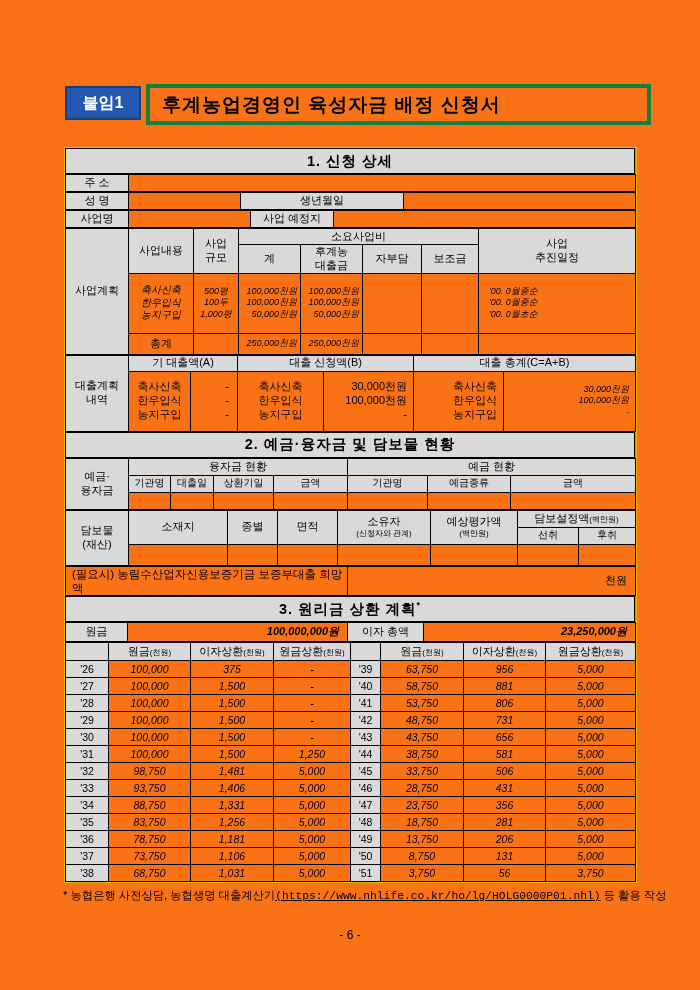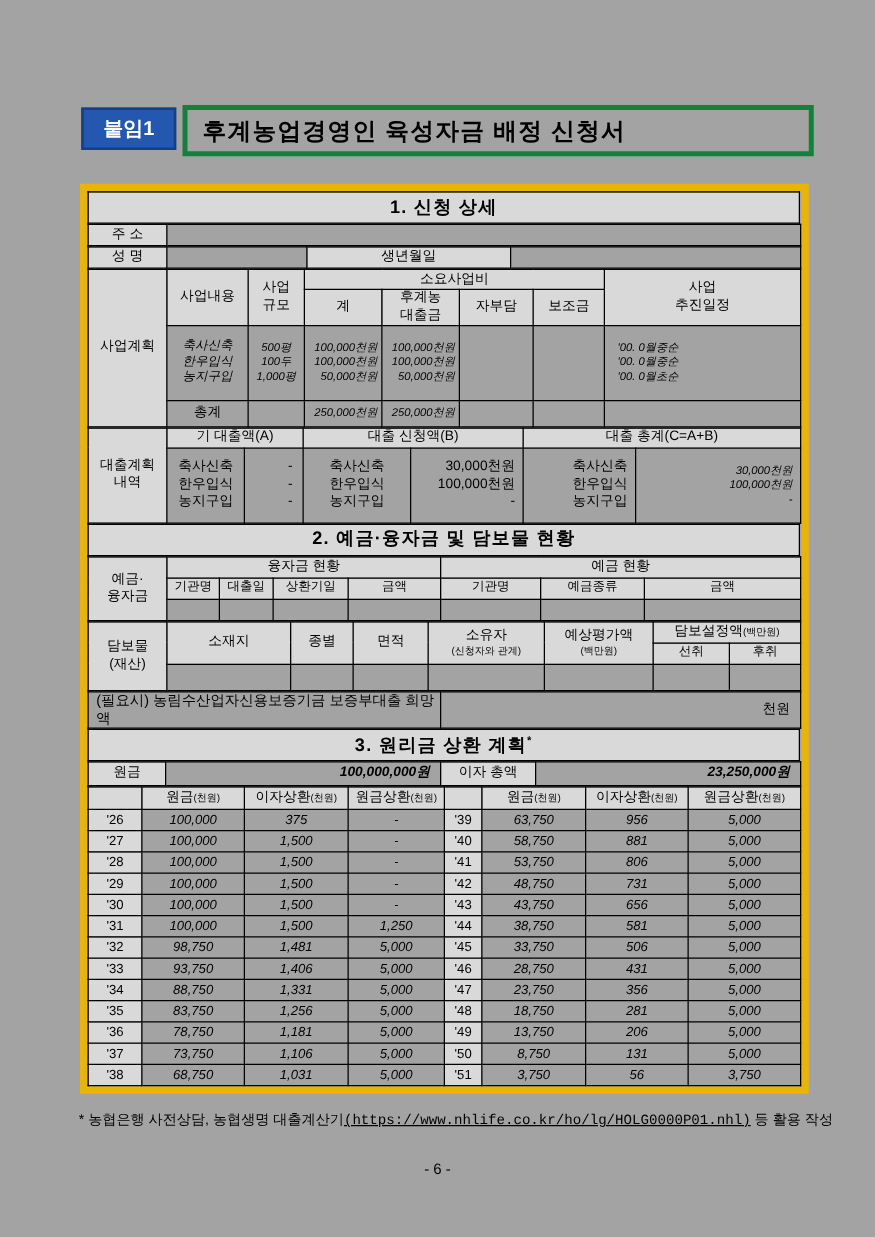--- a/index.html
+++ b/index.html
@@ -1,26 +1,26 @@
 <!DOCTYPE html>
 <html><head>
 <meta charset="utf-8">
 <style>
   html,body { margin:0; padding:0; background:#ffffff; }
   body { width:700px; height:990px; position:relative; font-family:"Liberation Sans", sans-serif; color:#000; }
-  .page { position:absolute; inset:0; background:#a3a3a3;padding-left:34px; }
+  .page { position:absolute; inset:0; background:#f97316;padding-left:34px; }
 
   
   .badge { position:absolute; left:65px; top:86px; width:72px; height:30px; background:#2458b0; border:2px solid #16407e;
            color:#fff; font-weight:bold; font-size:16px; display:flex; align-items:center; justify-content:center; }
   .titlebox { position:absolute; left:146px; top:84px; width:485px; height:33px; border:4px solid #15803d;
               display:flex; align-items:center; padding-left:12px; font-size:19px; font-weight:bold; letter-spacing:1px; }
 
   
-  .form { position:absolute; left:64px; top:147px; width:571px; border:6px solid #eab308; }
+  .form { position:absolute; left:64px; top:147px; width:571px; border:1px solid #eab308; }
   table { border-collapse:collapse; table-layout:fixed; width:570px; }
   td { border:1px solid #000; font-size:11px; padding:0 3px; overflow:hidden; vertical-align:middle; text-align:center; line-height:1.25; }
   .g   { background:#d9d9d9; }
   .sec { background:#d9d9d9; font-weight:bold; font-size:14.5px; height:24px; letter-spacing:1px; }
   .lt  { text-align:left; }
   .rt  { text-align:right; }
   .it  { font-style:italic; }
   .s9  { font-size:9px;margin-top:16px; }
   .s10 { font-size:10px; }
   .tiny{ font-size:8px; }
@@ -73,20 +73,36 @@
         </colgroup>
       <tbody>
           <tr class="h18">
         <td class="g">성 명</td>
         <td></td>
         <td class="g">생년월일</td>
         <td></td>
       </tr>
     </tbody>
       </table>
+    <table>
+      <colgroup>
+          <col style="width:63px">
+          <col style="width:122px">
+          <col style="width:83px">
+          <col style="width:302px">
+        </colgroup>
+      <tbody>
+          <tr class="h18">
+        <td class="g">사업명</td>
+        <td></td>
+        <td class="g">사업 예정지</td>
+        <td></td>
+      </tr>
+    </tbody>
+      </table>
 
     <table>
       <colgroup>
         <col style="width:63px">
           <col style="width:65px">
           <col style="width:45px">
           <col style="width:62px">
         <col style="width:62px">
           <col style="width:59px">
           <col style="width:57px">

